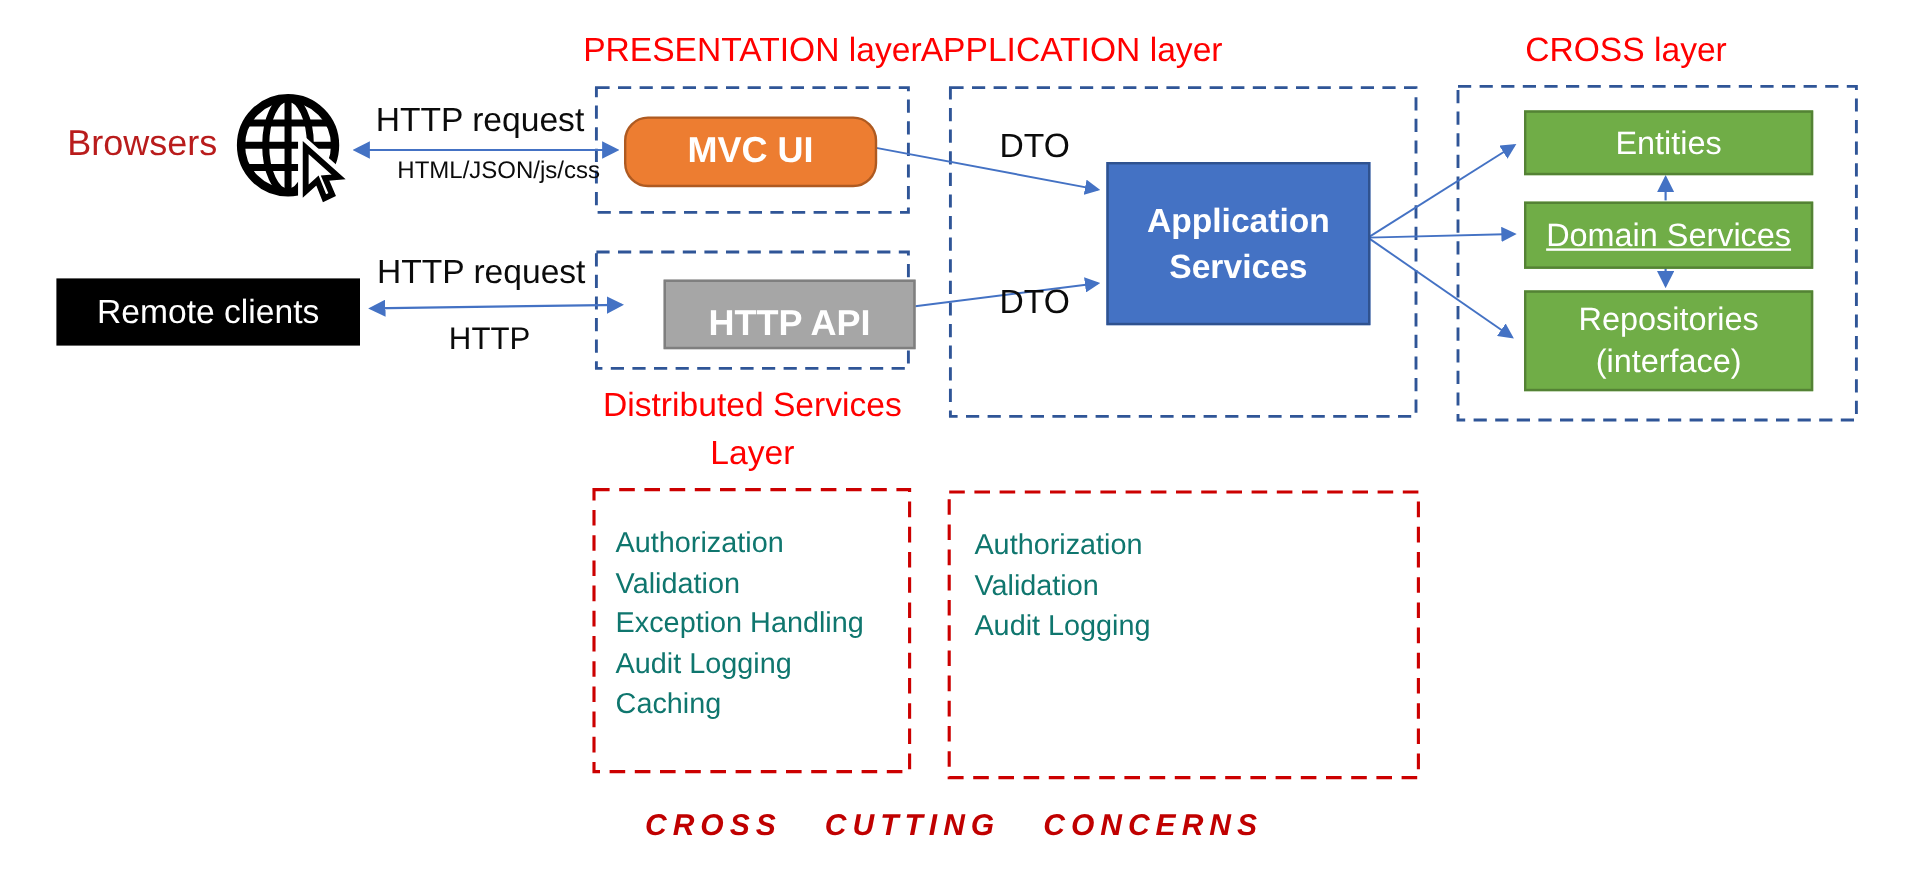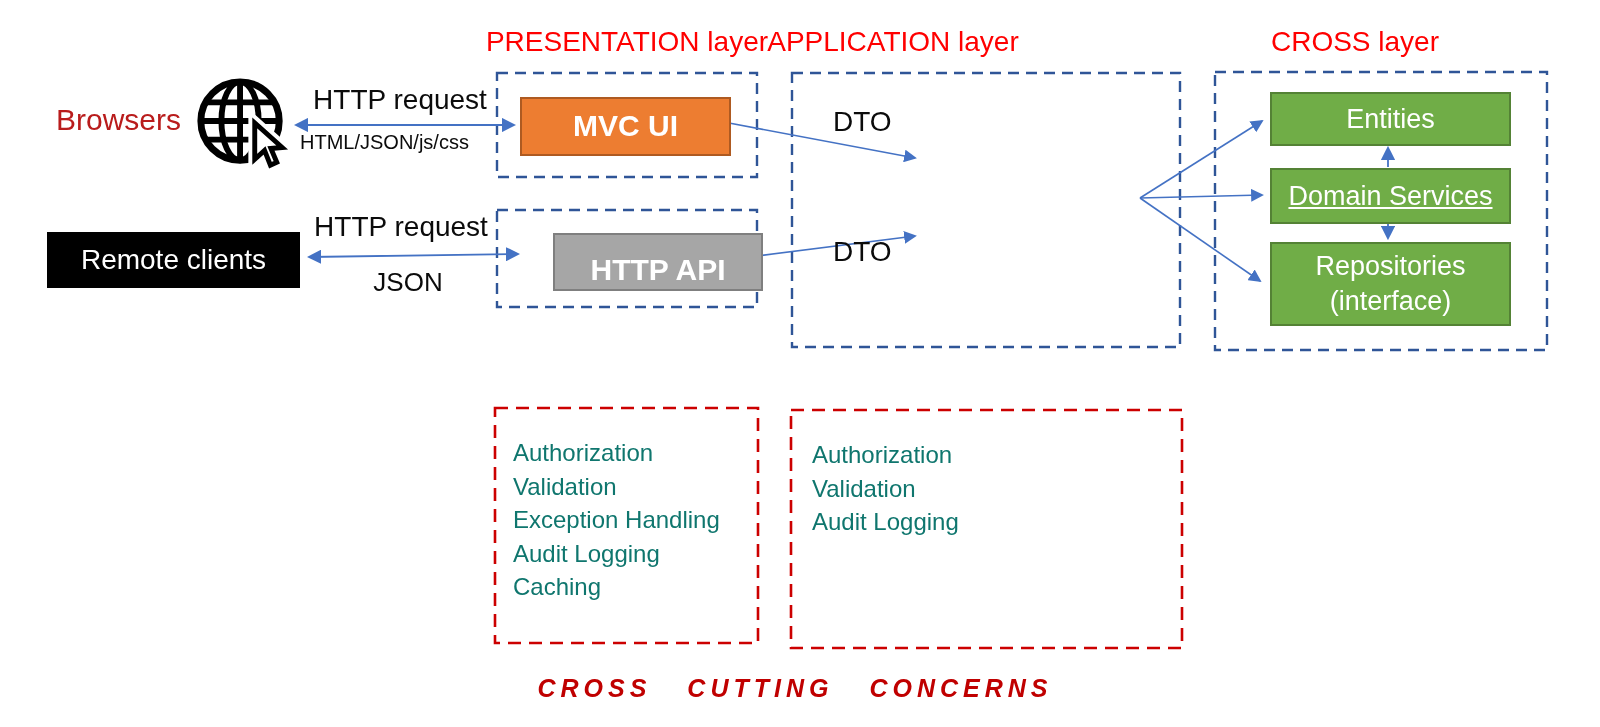--- a/index.html
+++ b/index.html
@@ -74,37 +74,45 @@
       <path d="M0,0 L0,37 L10,28 L16,43 L22.5,40 L16.5,26 L28,25 Z" fill="#fff" stroke="#fff" stroke-width="13" stroke-linejoin="miter"></path>
       <path d="M0,0 L0,37 L10,28 L16,43 L22.5,40 L16.5,26 L28,25 Z" fill="#fff" stroke="#000" stroke-width="5" stroke-linejoin="miter"></path>
     </g>
   </svg>
 
   <div class="node node-black" style="left:47px; top:232px; width:253px; height:56px;">
     <span>Remote clients</span>
   </div>
 
   <div class="abs edge-label" style="left:300px; top:84px; width:200px; text-align:center; font-size:28px;">HTTP request</div>
-  <div class="abs edge-label" style="left:300px; top:131px; width:200px; text-align:left; font-size:20px;">HTML/JSON/js/css</div>
+  <div class="abs edge-label" style="left:300px; top:131px; width:200px; text-align:right; font-size:20px;">HTML/JSON/js/css</div>
   <div class="abs edge-label" style="left:301px; top:211px; width:200px; text-align:center; font-size:28px;">HTTP request</div>
-  <div class="abs edge-label" style="left:308px; top:267px; width:200px; text-align:center; font-size:26px;">JSON</div>
+  <div class="abs edge-label" style="left:308px; top:267px; width:200px; text-align:center; font-size:26px;">HTTP</div>
 
   <div class="abs layer-title" style="left:462px; top:26px; width:330px;">PRESENTATION layer</div>
   <div class="abs layer-title" style="left:718px; top:26px; width:350px;">APPLICATION layer</div>
   <div class="abs layer-title" style="left:1180px; top:26px; width:350px;">CROSS layer</div>
 
+  <div class="abs layer-title" style="left:462px; top:318px; width:330px; line-height:40px;">
+    <div>Distributed Services</div>
+    <div>Layer</div>
+  </div>
 
-  <div class="node node-orange" style="left:520px; top:97px; width:207px; height:55px;">
+  <div class="node node-orange" style="left:520px; top:97px; width:207px; height:55px;border-radius:20px;">
     <span>MVC UI</span>
   </div>
 
   <div class="node node-gray" style="left:553px; top:233px; width:206px; height:54px;justify-content:flex-end;">
     <span>HTTP API</span>
   </div>
 
+  <div class="node node-blue" style="left:922px; top:135px; width:216px; height:132px; line-height:1.4;">
+    <div>Application</div>
+    <div>Services</div>
+  </div>
 
   <div class="node node-green" style="left:1270px; top:92px; width:237px; height:50px;">
     <span>Entities</span>
   </div>
 
   <div class="node node-green" style="left:1270px; top:168px; width:237px; height:52px;text-decoration:underline;">
     <span>Domain Services</span>
   </div>
 
   <div class="node node-green" style="left:1270px; top:242px; width:237px; height:80px; line-height:1.3;">

